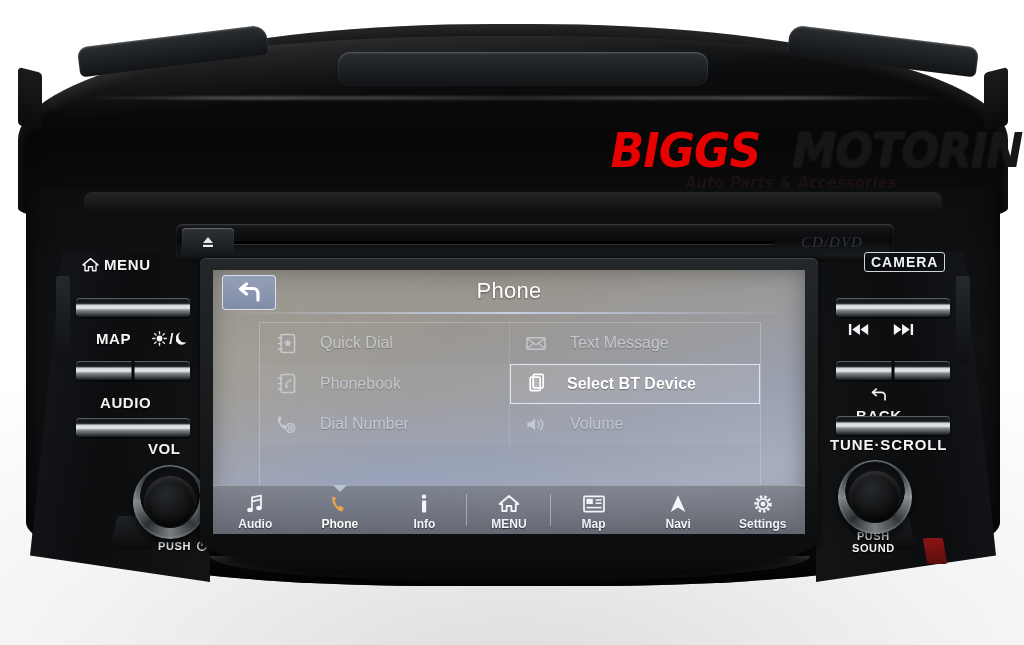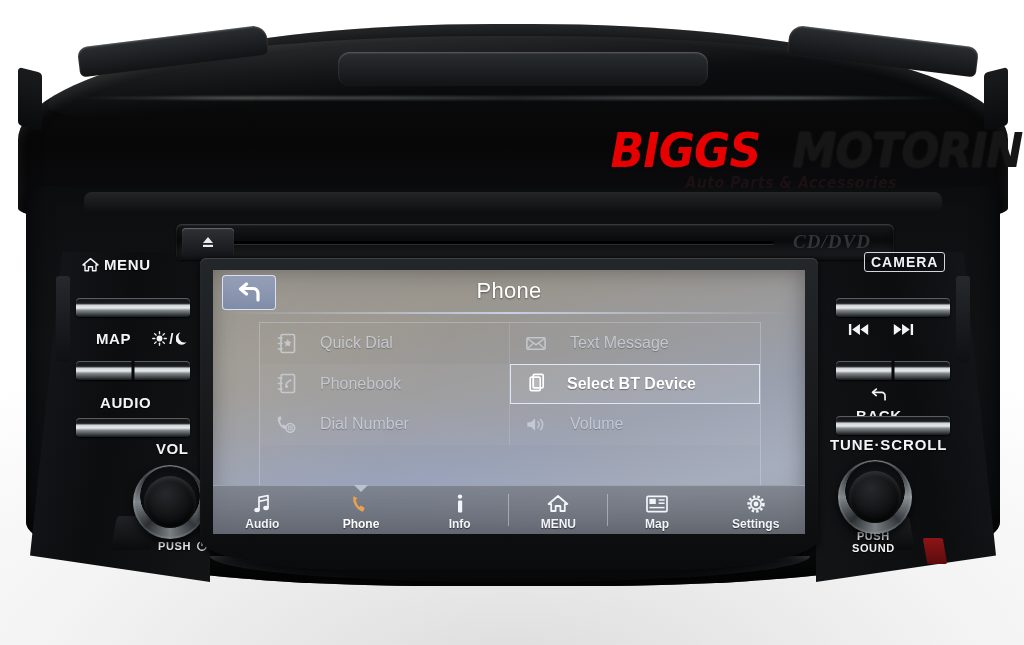--- a/index.html
+++ b/index.html
@@ -93,22 +93,22 @@
   .ejectbtn{
     position:absolute;left:6px;top:4px;width:52px;height:28px;
     background:linear-gradient(180deg,#2f3235,#14161a);border-radius:4px;
     box-shadow:inset 0 1px 1px rgba(255,255,255,.28);
     display:flex;align-items:center;justify-content:center;
   }
   .ejectbtn svg{display:block;}
   .cdlogo{
     position:absolute;right:10px;top:5px;width:104px;height:26px;
     display:flex;align-items:center;justify-content:center;
-    font-family:"Liberation Serif", serif;font-style:italic;font-weight:bold;
-    font-size:19px;color:#3a3d42;letter-spacing:1px;opacity:.8;
+    font-family:"Liberation Serif", serif;font-style:italic;font-weight:normal;
+    font-size:15px;color:#3a3d42;letter-spacing:1px;opacity:.8;
   }
 
   
   .face{
     position:absolute;left:18px;top:168px;width:974px;height:400px;
     background:linear-gradient(180deg,#0d0e10 0%,#101214 40%,#0a0b0c 100%);
     border-radius:10px 10px 42% 42% / 6px 6px 16% 16%;
     box-shadow:inset 0 -14px 26px rgba(0,0,0,.85);
   }
   .face-gloss{position:absolute;left:6%;top:6px;width:88%;height:20px;
@@ -335,21 +335,21 @@
         </svg>
       </span>
     </div>
     <div class="pbar split" style="left:68px;top:343px;width:114px;"></div>
 
     <div class="pbl" style="left:92px;top:376px;">
       <span>AUDIO</span>
     </div>
     <div class="pbar" style="left:68px;top:400px;width:114px;"></div>
 
-    <div class="pbl" style="left:148px;top:422px;justify-content:flex-end;">
+    <div class="pbl" style="left:140px;top:422px;justify-content:flex-end;">
       <span>VOL</span>
     </div>
     <div class="knob" style="left:125px;top:447px;"></div>
     <div class="pbl" style="left:150px;top:522px;font-size:11px;">
       <span>PUSH</span>
       <svg width="12" height="12" viewBox="0 0 14 14">
         <path d="M4.0 3.0a5 5 0 1 0 6 0" fill="none" stroke="#f2f4f6" stroke-width="1.6" stroke-linecap="round"></path>
         <line x1="7" y1="0.8" x2="7" y2="6.4" stroke="#f2f4f6" stroke-width="1.6" stroke-linecap="round"></line>
       </svg>
     </div>
@@ -545,20 +545,28 @@
               <rect x="1" y="1.4" width="20" height="15.2" rx="1.2" fill="none" stroke="#f2f5fa" stroke-width="1.7"></rect>
               <rect x="3.4" y="3.8" width="6.4" height="5.2" fill="#f2f5fa"></rect>
               <line x1="12.6" y1="5" x2="18.6" y2="5" stroke="#f2f5fa" stroke-width="1.5"></line>
               <line x1="12.6" y1="8.2" x2="18.6" y2="8.2" stroke="#f2f5fa" stroke-width="1.5"></line>
               <line x1="3.4" y1="12.6" x2="18.6" y2="12.6" stroke="#f2f5fa" stroke-width="1.5"></line>
             </svg>
           </span>
           <span class="tlabel">Map</span>
         </div>
 
+        <div class="tabitem">
+          <span class="ticon">
+            <svg width="18" height="20" viewBox="0 0 18 20">
+              <path d="M9 1.2 L16.4 18 L9 13.6 L1.6 18 Z" fill="#f2f5fa"></path>
+            </svg>
+          </span>
+          <span class="tlabel">Navi</span>
+        </div>
 
         <div class="tabitem">
           <span class="ticon">
             <svg width="20" height="20" viewBox="0 0 20 20">
               <circle cx="10" cy="10" r="7.4" fill="none" stroke="#f2f5fa" stroke-width="2.6" stroke-dasharray="2.4 2.1"></circle>
               <circle cx="10" cy="10" r="5.2" fill="none" stroke="#f2f5fa" stroke-width="1.7"></circle>
               <circle cx="10" cy="10" r="2.4" fill="#f2f5fa"></circle>
             </svg>
           </span>
           <span class="tlabel">Settings</span>

